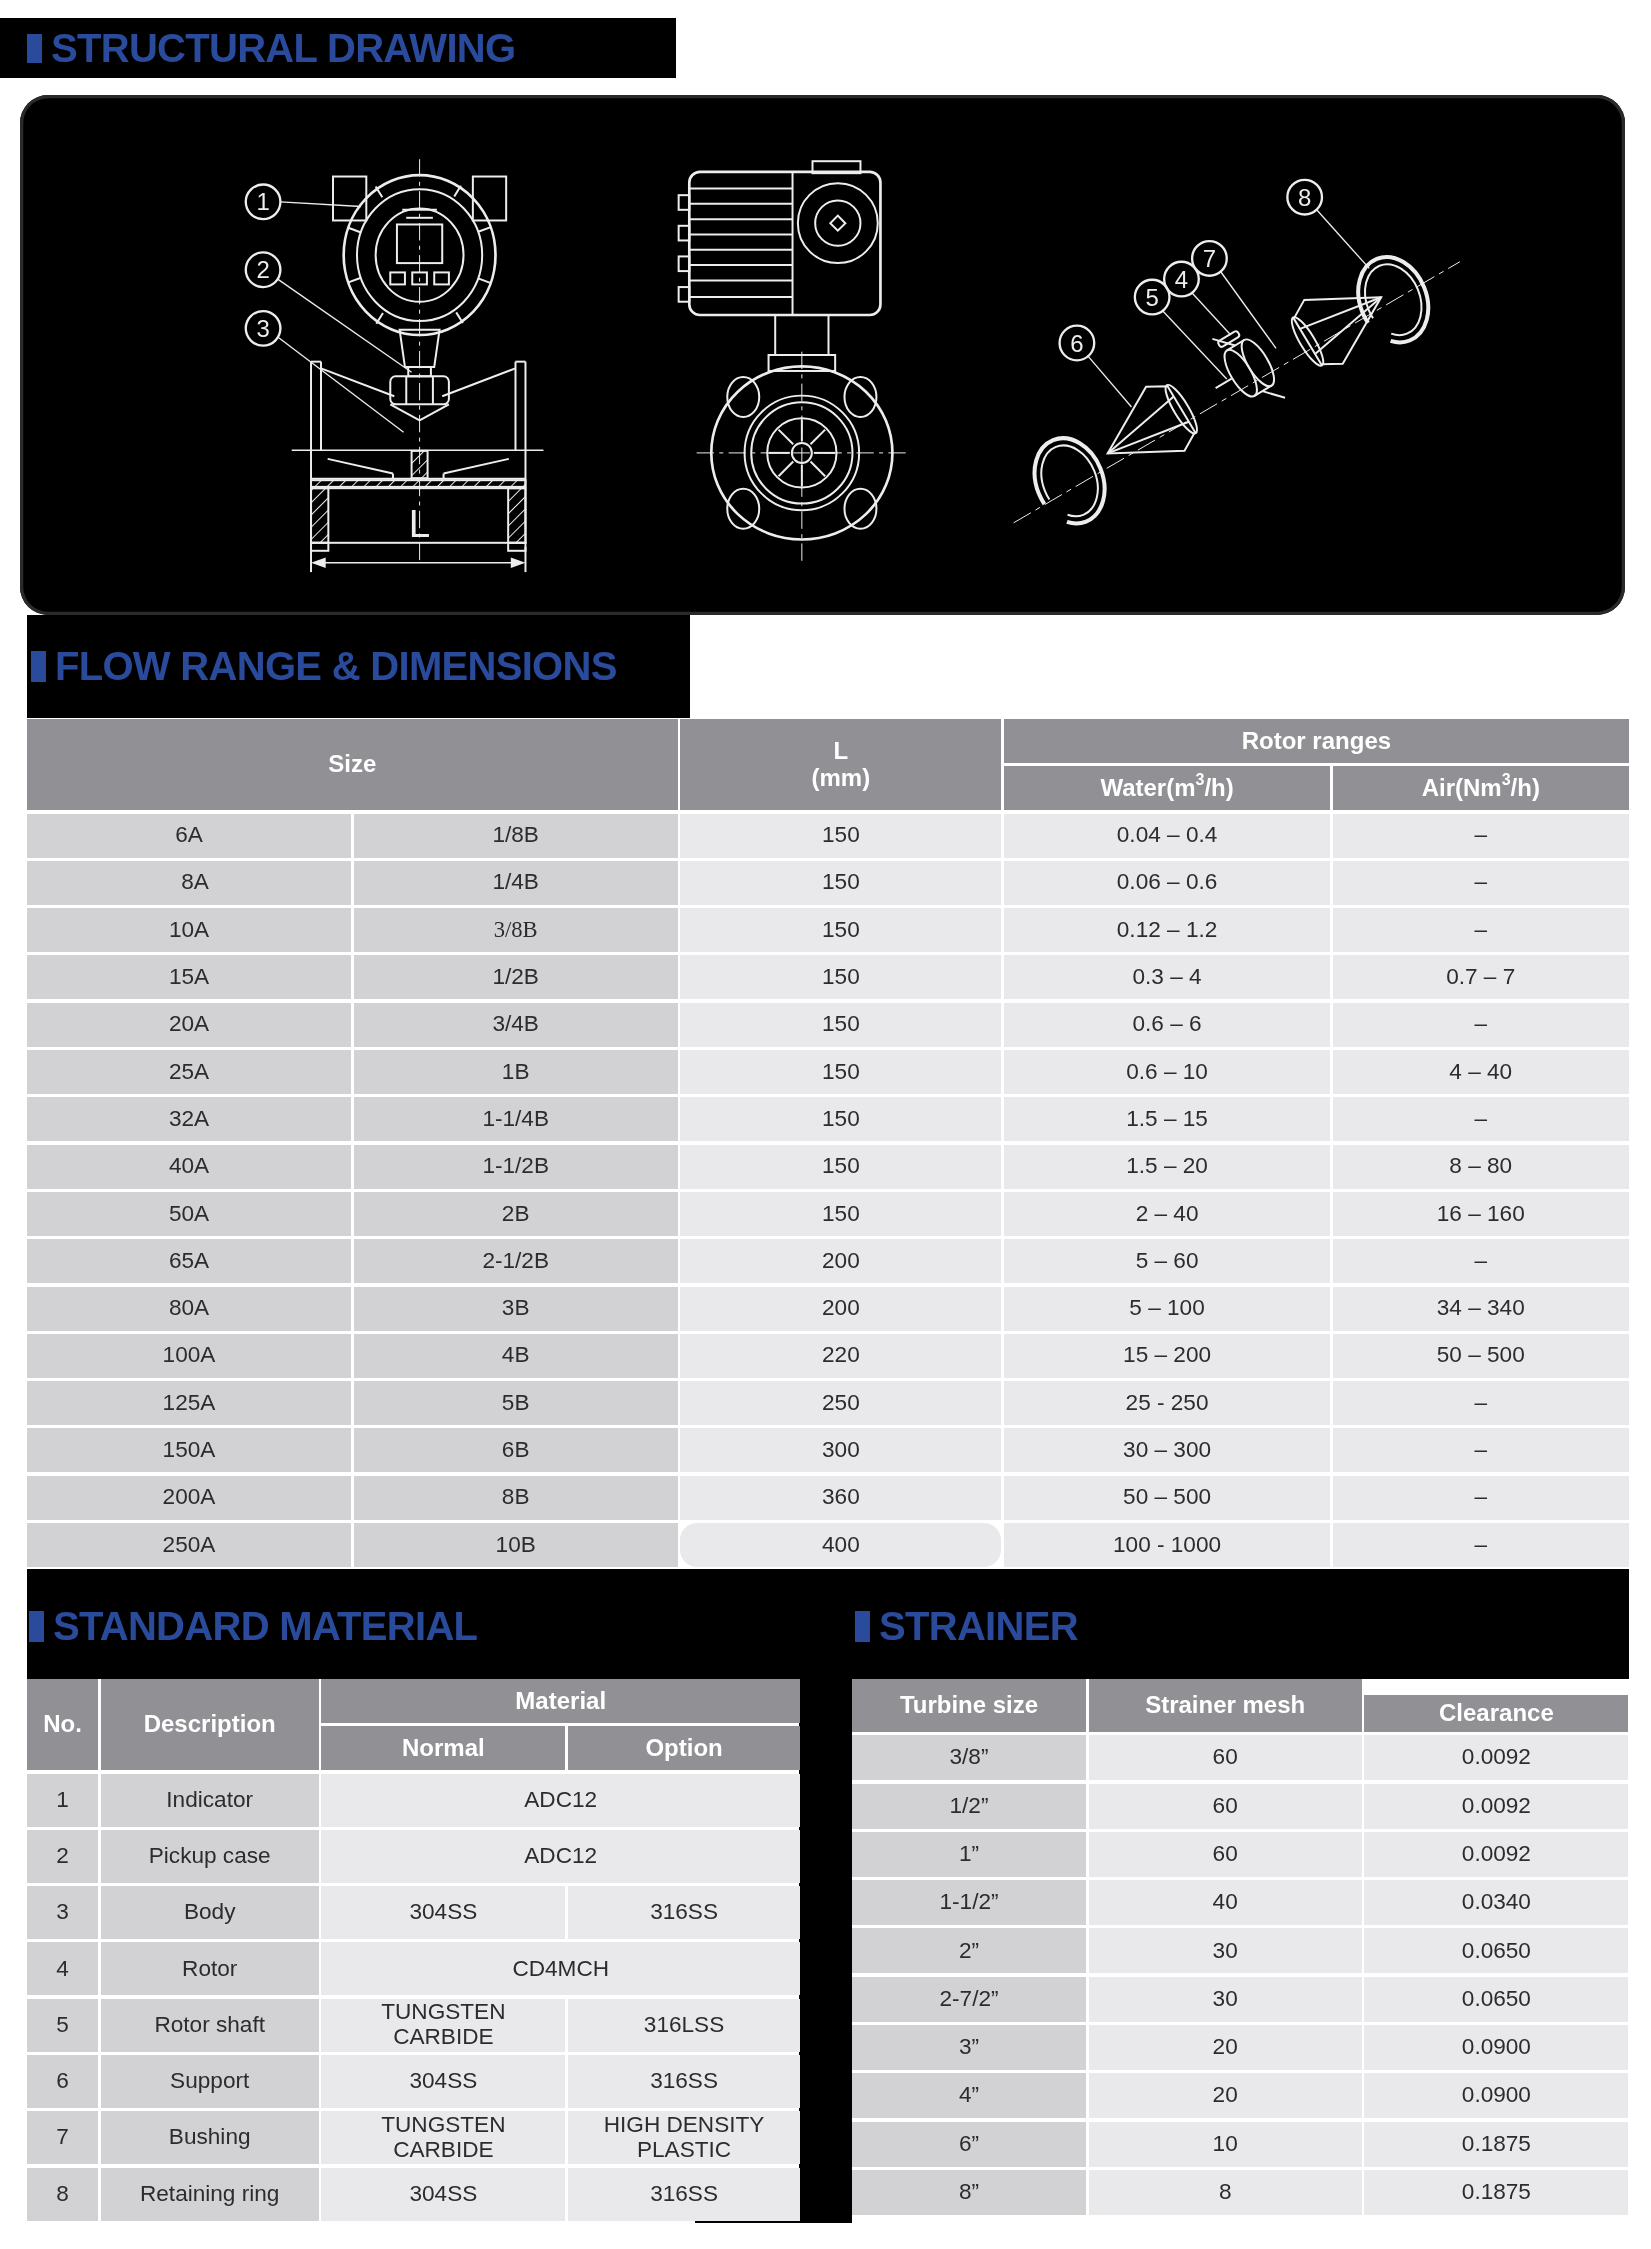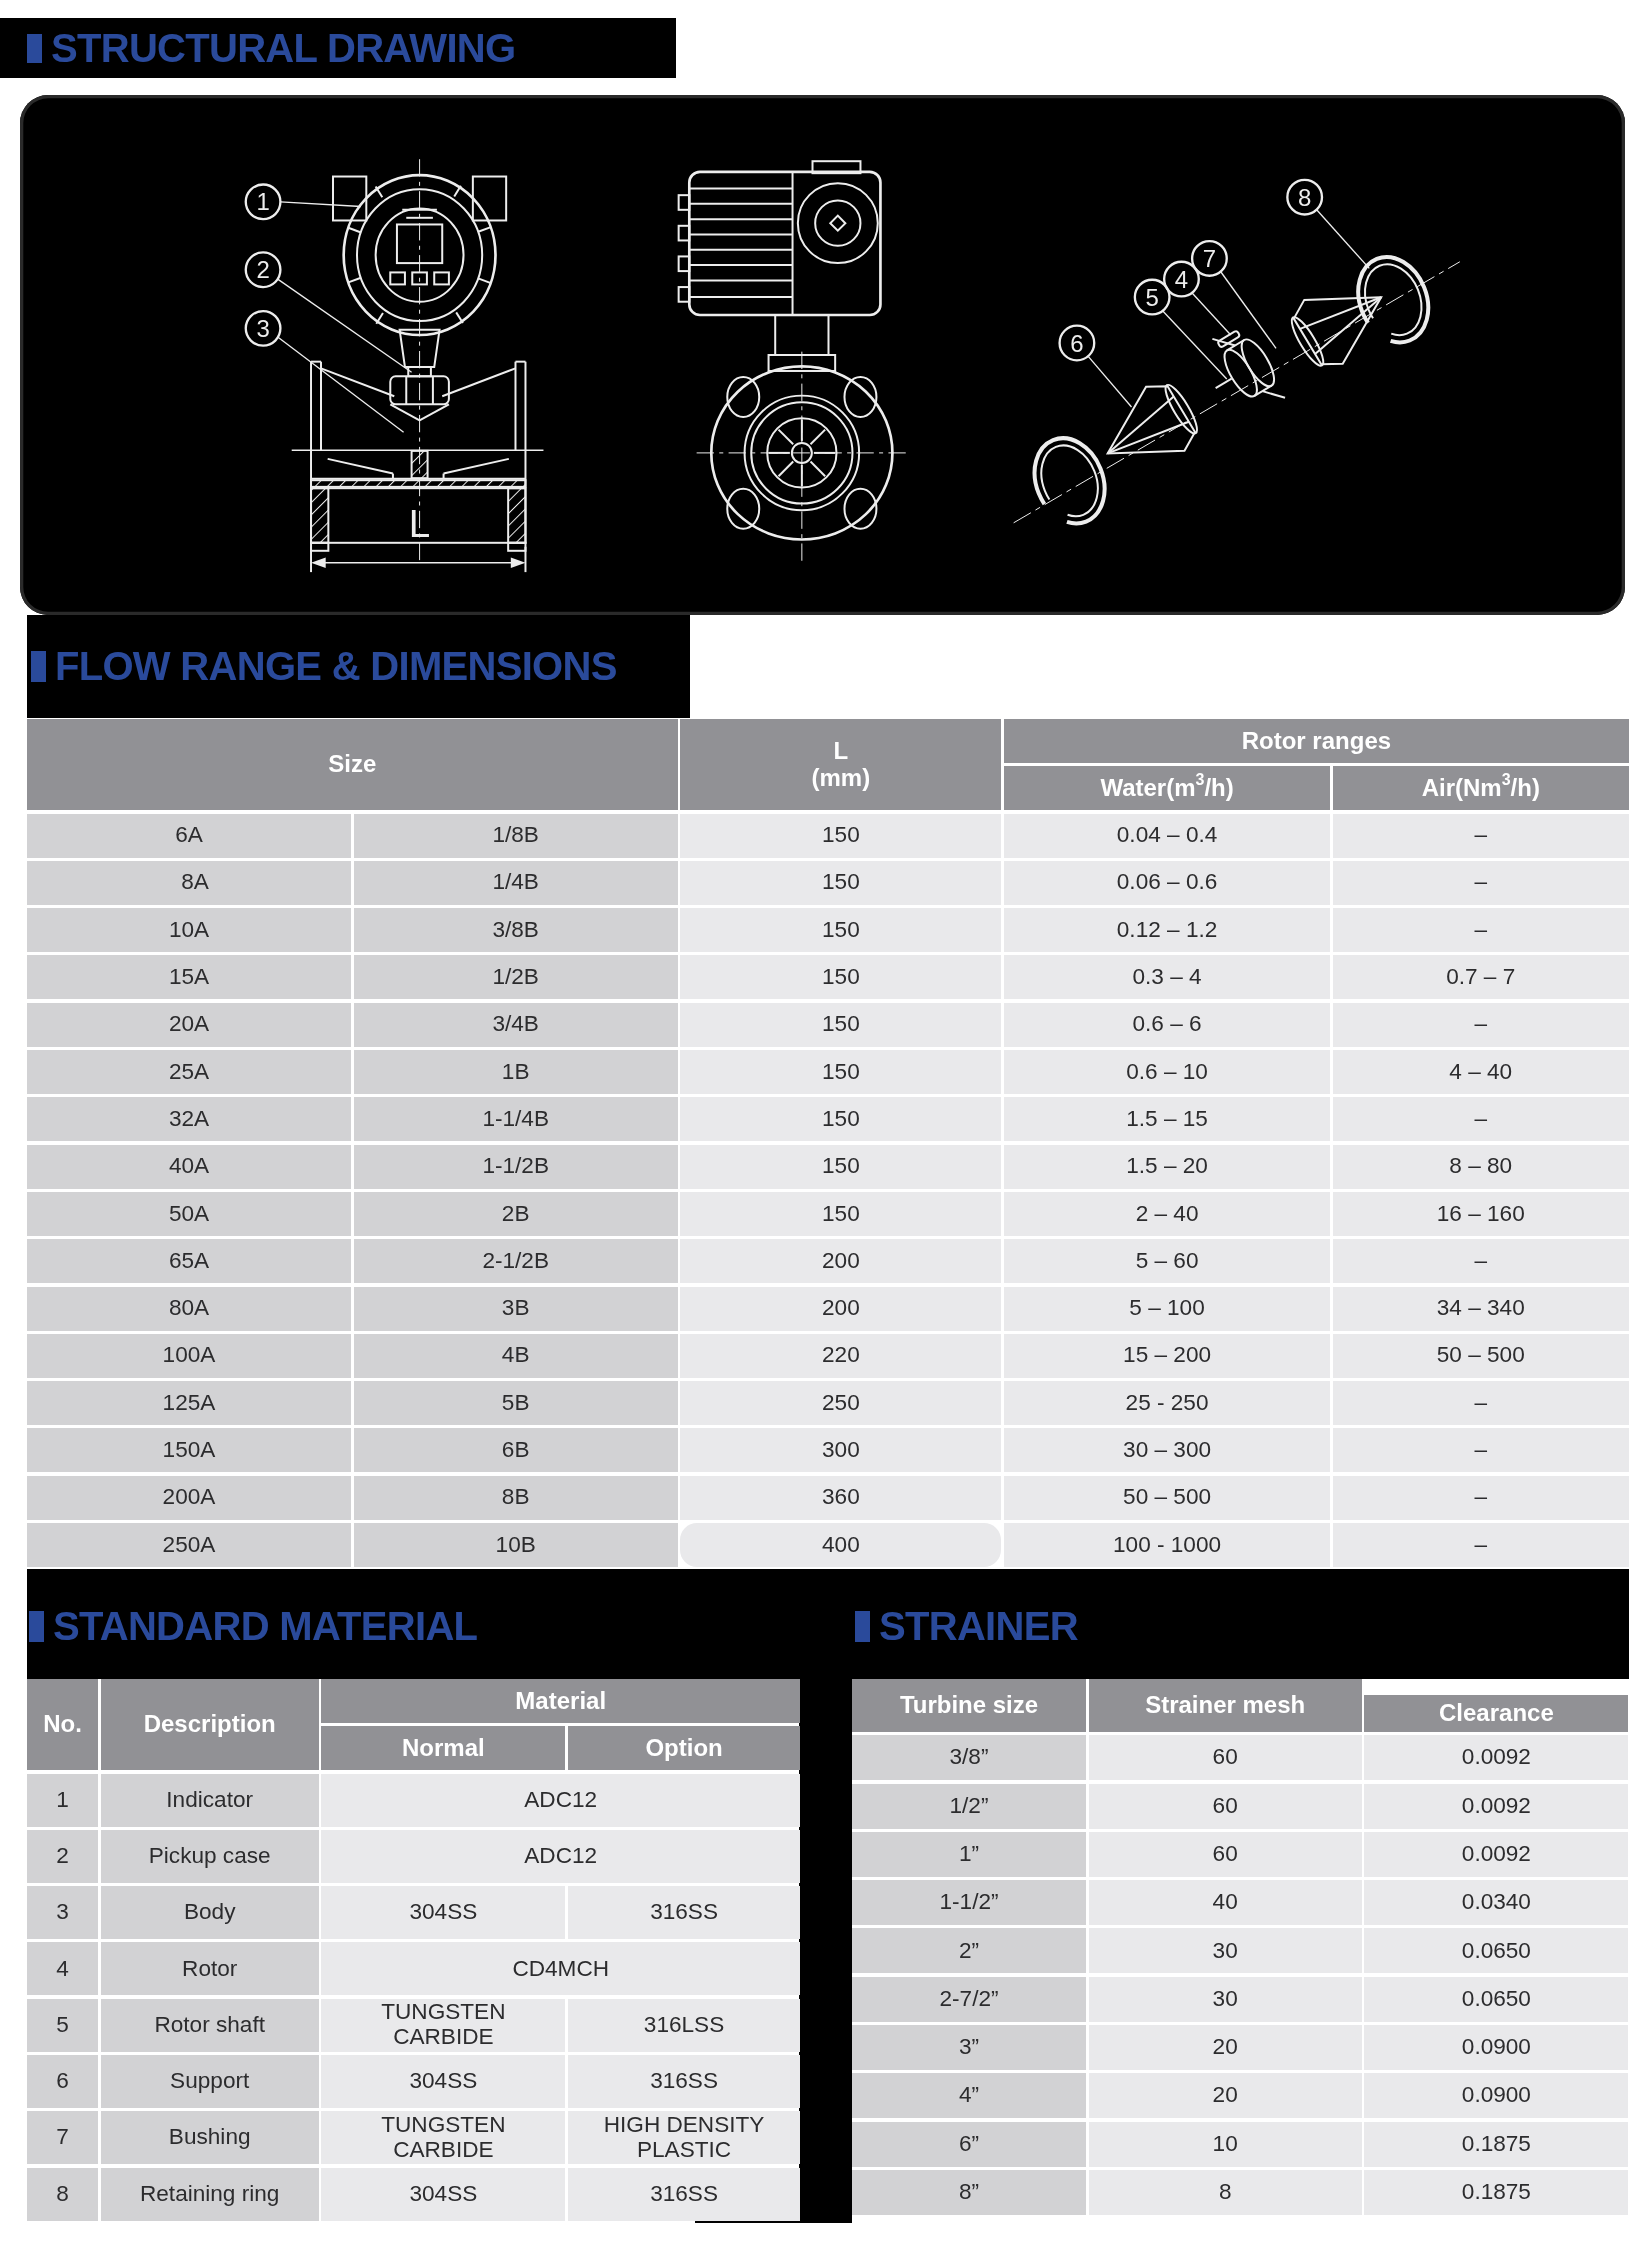--- a/index.html
+++ b/index.html
@@ -310,21 +310,21 @@
       </div>
       <div class="cell light" style="grid-area: 4 / 4;">
         <span>0.06 – 0.6</span>
       </div>
       <div class="cell light" style="grid-area: 4 / 5;">
         <span>–</span>
       </div>
       <div class="cell dark" style="grid-area: 5 / 1;">
         <span>10A</span>
       </div>
-      <div class="cell dark" style="grid-area: 5 / 2;">
+      <div class="cell dark" style="grid-area: 5 / 2; font-family: Liberation Serif, serif;">
         <span>3/8B</span>
       </div>
       <div class="cell light" style="grid-area: 5 / 3;">
         <span>150</span>
       </div>
       <div class="cell light" style="grid-area: 5 / 4;">
         <span>0.12 – 1.2</span>
       </div>
       <div class="cell light" style="grid-area: 5 / 5;">
         <span>–</span>

